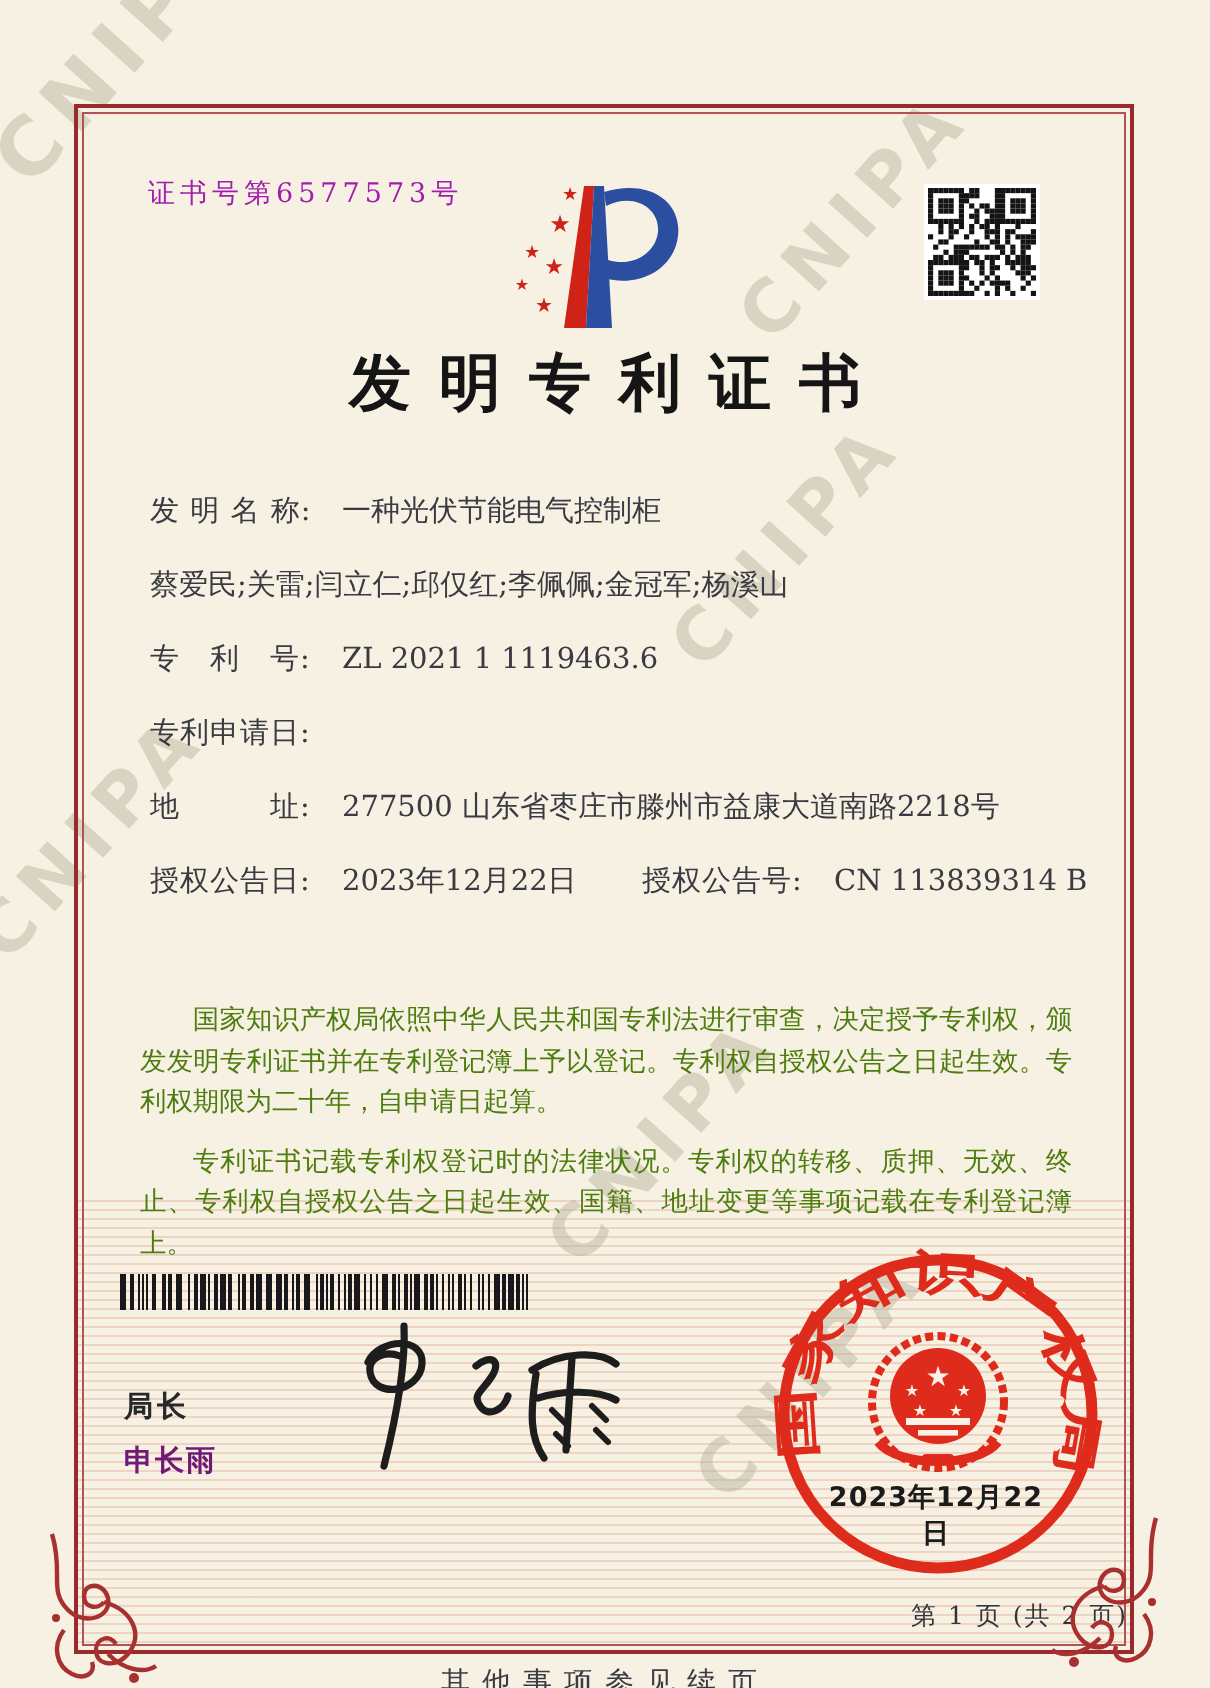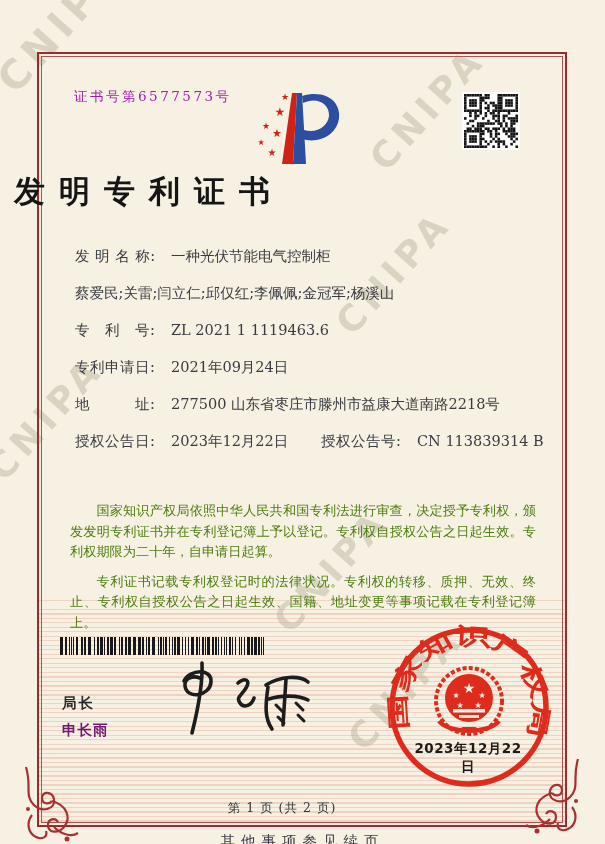--- a/index.html
+++ b/index.html
@@ -31,21 +31,21 @@
     border:1px solid #b35252;
   }
   
   .cert-no{
     position:absolute;left:74px;top:88px;font-size:13.5px;color:#a21caf;letter-spacing:2.5px;
   }
   .logo{position:absolute;left:252px;top:82px;width:96px;height:90px;}
   .qr{position:absolute;left:462px;top:92px;width:58px;height:58px;background:#ffffff;}
   .qr svg{position:absolute;left:2px;top:2px;}
   .title{
-    position:absolute;left:0;top:171px;width:605px;text-align:left;
+    position:absolute;left:0;top:171px;width:605px;text-align:center;
     font-size:31px;font-weight:bold;color:#151515;letter-spacing:14px;text-indent:14px;
   }
   
   .fields{position:absolute;left:75px;top:245px;width:468px;color:#3a3a42;font-size:14.5px;}
   .frow{display:flex;line-height:22px;margin-bottom:15px;white-space:nowrap;}
   .flabel{width:96px;flex:none;letter-spacing:0.5px;}
   .fvalue{flex:1;}
   .fvalue.v1{width:150px;flex:none;}
   
   .paras{
@@ -67,21 +67,21 @@
   .signature{position:absolute;left:150px;top:655px;width:175px;height:82px;}
   
   .seal{position:absolute;left:383px;top:621px;width:172px;height:172px;}
   .seal-date{
     position:absolute;left:413px;top:740px;width:110px;font-size:13.5px;font-weight:bold;
     color:#1b1b1b;font-family:"DejaVu Sans","Liberation Sans",sans-serif;letter-spacing:0.5px;
     text-align:center;z-index:6;
   }
   
   .page-info{
-    position:absolute;left:0;top:800px;width:564px;text-align:center;
+    position:absolute;left:0;top:800px;width:564px;text-align:right;
     font-size:12.5px;color:#333338;letter-spacing:1px;
   }
   .continuation{
     position:absolute;left:0;top:832px;width:605px;text-align:center;
     font-size:14.5px;color:#3c3c44;letter-spacing:6px;
   }
   .corner{position:absolute;width:58px;height:80px;z-index:5;}
   .corner.left{left:22px;top:765px;}
   .corner.right{left:524px;top:757px;transform:scaleX(-1);}
   svg text{user-select:none;}
@@ -373,21 +373,20 @@
   </div>
   <div class="frow">
     <span class="fvalue">蔡爱民;关雷;闫立仁;邱仅红;李佩佩;金冠军;杨溪山</span>
   </div>
   <div class="frow">
     <span class="flabel">专　利　号:</span>
     <span class="fvalue">ZL 2021 1 1119463.6</span>
   </div>
   <div class="frow">
     <span class="flabel">专利申请日:</span>
-    <span class="fvalue">2021年09月24日</span>
   </div>
   <div class="frow">
     <span class="flabel">地　　　址:</span>
     <span class="fvalue">277500 山东省枣庄市滕州市益康大道南路2218号</span>
   </div>
   <div class="frow">
     <span class="flabel">授权公告日:</span>
     <span class="fvalue v1">2023年12月22日</span>
     <span class="flabel">授权公告号:</span>
     <span class="fvalue">CN 113839314 B</span>

